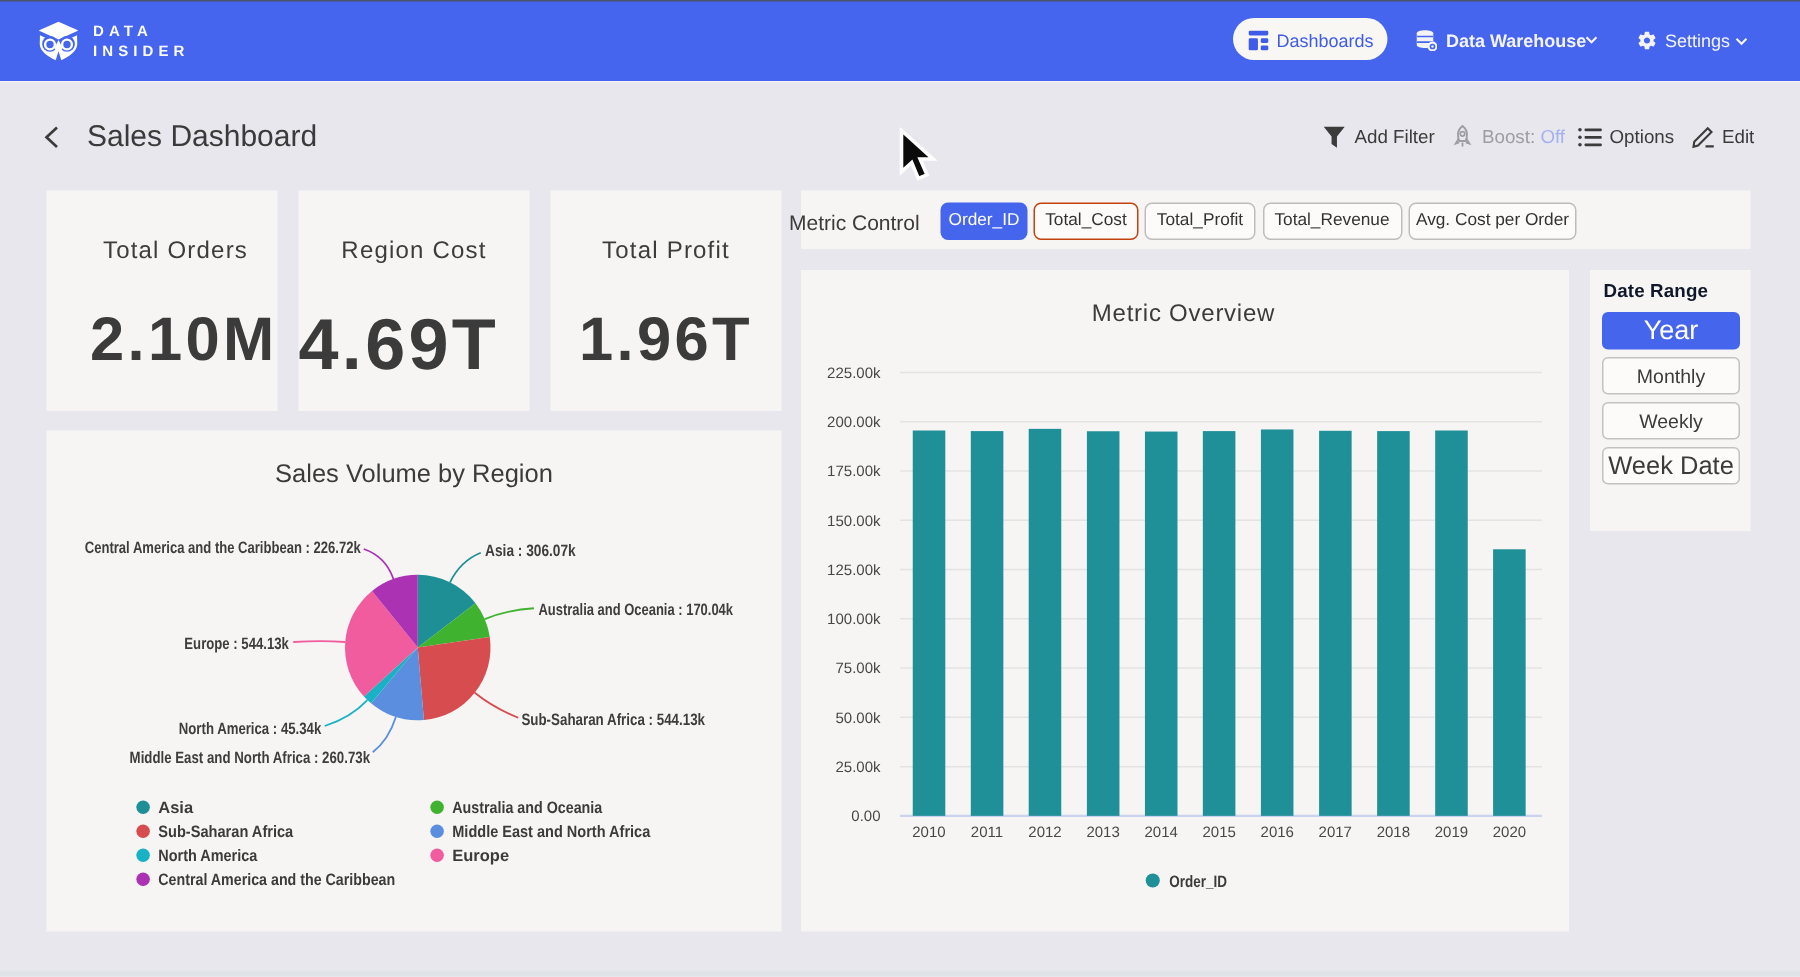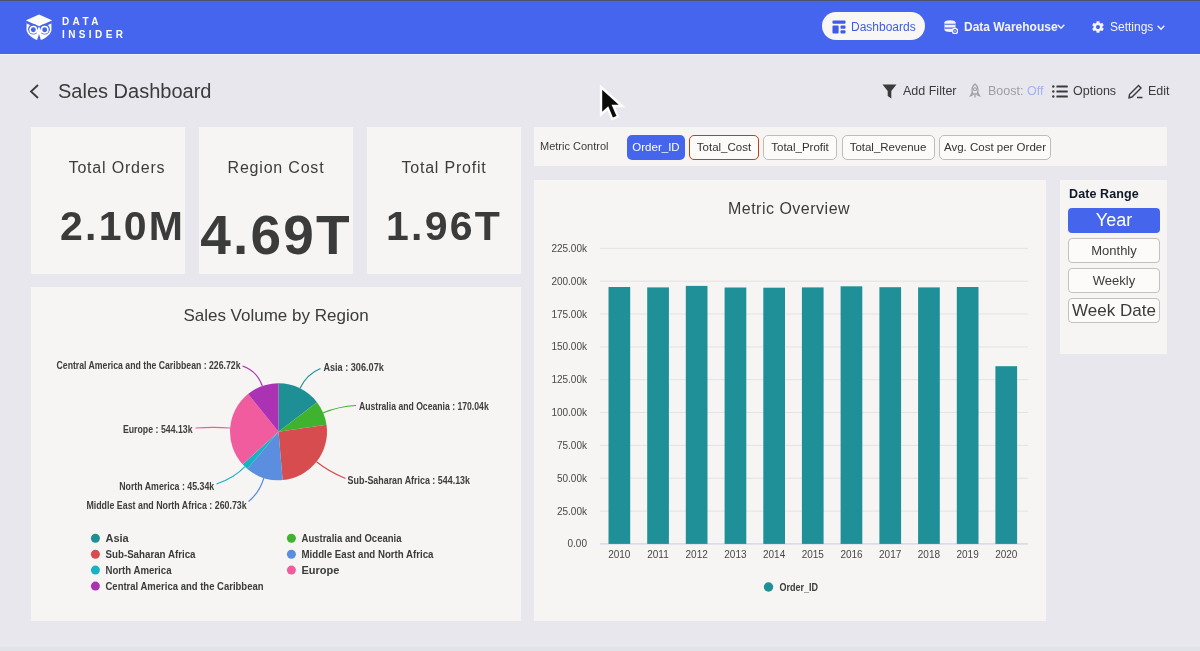--- a/index.html
+++ b/index.html
@@ -90,25 +90,25 @@
 </svg>
 <div class="abs" style="left:1148px;top:84px;color:#3b3b3b;font-size:12.5px;font-weight:500;">Edit</div>
 
 <div class="card" style="left:31px;top:127px;width:154px;height:147px;"></div>
 <div class="card" style="left:199px;top:127px;width:154px;height:147px;"></div>
 <div class="card" style="left:367px;top:127px;width:154px;height:147px;"></div>
 <div class="abs" style="left:31px;top:159px;width:172px;text-align:center;color:#3c3c3c;font-size:16px;letter-spacing:0.8px;">Total Orders</div>
 <div class="abs" style="left:199px;top:159px;width:154px;text-align:center;color:#3c3c3c;font-size:16px;letter-spacing:0.8px;">Region Cost</div>
 <div class="abs" style="left:367px;top:159px;width:154px;text-align:center;color:#3c3c3c;font-size:16px;letter-spacing:0.8px;">Total Profit</div>
 <div class="abs" style="left:31px;top:203px;width:154px;text-align:right;color:#3b3b3b;font-size:41px;font-weight:bold;letter-spacing:2.2px;">2.10M</div>
-<div class="abs" style="left:199px;top:203px;width:154px;text-align:center;color:#3b3b3b;font-size:55px;font-weight:bold;letter-spacing:2.2px;">4.69T</div>
+<div class="abs" style="left:199px;top:203px;width:154px;text-align:left;color:#3b3b3b;font-size:48px;font-weight:bold;letter-spacing:2.2px;">4.69T</div>
 <div class="abs" style="left:367px;top:203px;width:154px;text-align:center;color:#3b3b3b;font-size:41px;font-weight:bold;letter-spacing:2.2px;">1.96T</div>
 
 <div class="card" style="left:534px;top:127px;width:633px;height:39px;"></div>
-<div class="abs" style="left:540px;top:140px;color:#3b3b3b;font-size:11px;">Metric Control</div>
+<div class="abs" style="left:526px;top:140px;color:#3b3b3b;font-size:14px;">Metric Control</div>
 <div class="abs" style="left:627px;top:134.5px;width:58px;height:25px;background:#4565ec;border-radius:5px;color:#fff;font-size:11.5px;line-height:25px;text-align:center;">Order_ID</div>
 <div class="abs" style="left:689px;top:134.5px;width:70px;height:25px;background:#fcfbf9;border:1px solid #c2410c;border-radius:5px;color:#333;font-size:11.5px;line-height:23px;text-align:center;">Total_Cost</div>
 <div class="abs" style="left:763px;top:134.5px;width:74px;height:25px;background:#fcfbf9;border:1px solid #bdbdbd;border-radius:5px;color:#333;font-size:11.5px;line-height:23px;text-align:center;">Total_Profit</div>
 <div class="abs" style="left:841.5px;top:134.5px;width:93px;height:25px;background:#fcfbf9;border:1px solid #bdbdbd;border-radius:5px;color:#333;font-size:11.5px;line-height:23px;text-align:center;">Total_Revenue</div>
 <div class="abs" style="left:939px;top:134.5px;width:112px;height:25px;background:#fcfbf9;border:1px solid #bdbdbd;border-radius:5px;color:#333;font-size:11.5px;line-height:23px;text-align:center;">Avg. Cost per Order</div>
 
 <div class="card" style="left:534px;top:180px;width:512px;height:441px;"></div>
 <svg class="abs" style="left:534px;top:180px;" width="511" height="441" viewBox="0 0 511 441">
 <text x="255" y="34" text-anchor="middle" font-size="16" letter-spacing="0.5" fill="#3b3b3b">Metric Overview</text>
 <line x1="66" y1="68.3" x2="494" y2="68.3" stroke="#e3e3e3" stroke-width="1"></line>

